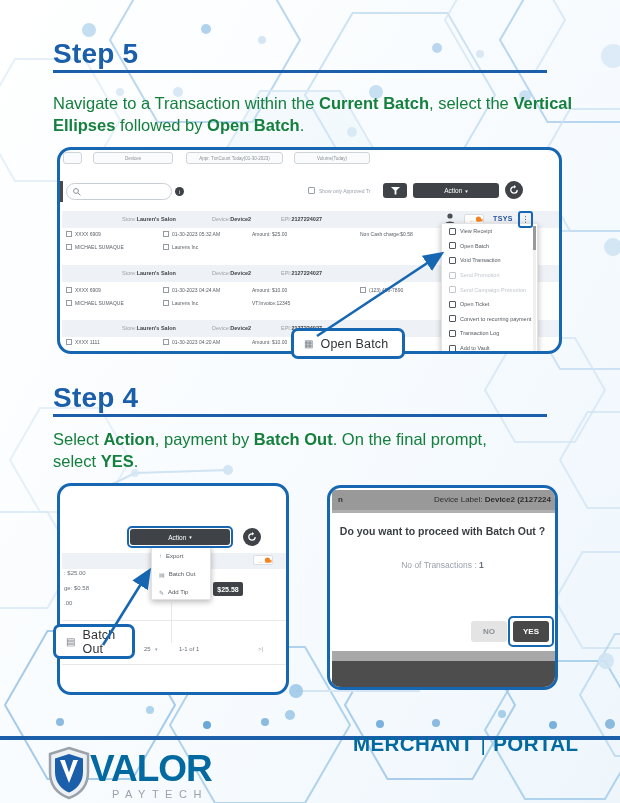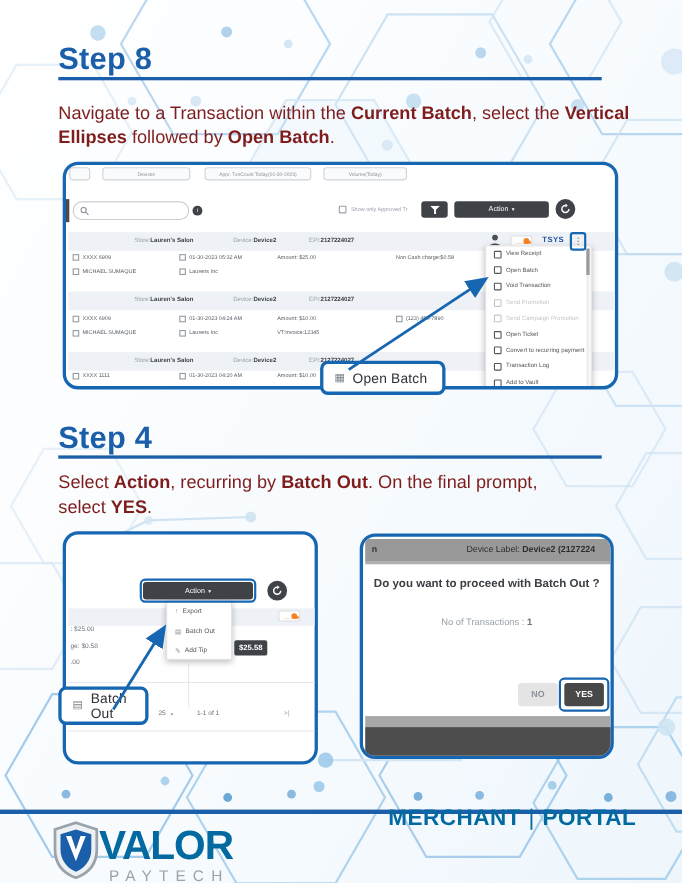--- a/index.html
+++ b/index.html
@@ -6,21 +6,21 @@
   body{
     width:620px;height:803px;position:relative;overflow:hidden;
     font-family:"Liberation Sans",sans-serif;
     background:linear-gradient(120deg,#ffffff 0%,#f7fbfe 55%,#eef6fc 100%);
   }
   .abs{position:absolute}
   .bg{position:absolute;left:0;top:0;z-index:0;pointer-events:none}
   .overlay{position:absolute;left:0;top:0;z-index:10;pointer-events:none}
   .step-title{position:absolute;left:53px;font-size:28px;font-weight:bold;color:#1b5ea9;z-index:2;letter-spacing:.2px}
   .step-rule{position:absolute;left:53px;width:494px;height:3px;background:#1b5ea9;z-index:2}
-  .para{position:absolute;left:53px;width:530px;font-size:16.5px;line-height:22px;color:#7f1d1d;z-index:2}
+  .para{position:absolute;left:53px;width:530px;font-size:16.5px;line-height:22px;color:#15803d;z-index:2}
   .b{font-weight:bold}
   .frame{position:absolute;background:#fff;border:3px solid #1766b1;border-radius:14px;box-sizing:border-box;overflow:hidden;z-index:3}
   .callout{position:absolute;background:#fff;border:3px solid #1766b1;border-radius:7px;display:flex;align-items:center;gap:7px;padding-left:10px;box-sizing:border-box;z-index:9}
   .callout .cic{font-size:10px;color:#7a8087;line-height:1}
   .callout .ctx{font-size:12.5px;color:#2f3338;letter-spacing:.2px}
   .t45{font-size:4.5px}.t5{font-size:5px}.t55{font-size:5.5px}.t6{font-size:6px}
   .t65{font-size:6.5px}.t7{font-size:7px}.t8{font-size:8px}.t85{font-size:8.5px}.t10{font-size:10.5px}
   .gray{color:#9aa2ab}.dgray{color:#6a7077}.dark{color:#3f4348}
   .bold{font-weight:bold}
   .nowrap{white-space:nowrap}
@@ -92,21 +92,21 @@
       <circle cx="380" cy="724" r="4" fill="#5b9fd4" opacity=".8"></circle>
     <circle cx="436" cy="723" r="4" fill="#7fb3dd" opacity=".9"></circle>
       <circle cx="502" cy="714" r="4" fill="#9ec9e8" opacity=".9"></circle>
     <circle cx="553" cy="725" r="4" fill="#5b9fd4" opacity=".8"></circle>
       <circle cx="610" cy="724" r="5" fill="#7fb3dd" opacity=".9"></circle>
     <circle cx="60" cy="722" r="4" fill="#7fb3dd" opacity=".9"></circle>
       <circle cx="150" cy="710" r="4" fill="#9ec9e8" opacity=".8"></circle>
   </g>
 </svg>
 
-<div class="step-title" style="top:38px">Step 8</div>
+<div class="step-title" style="top:38px">Step 5</div>
 <div class="step-rule" style="top:70px"></div>
 <div class="para" style="top:92px"><span>Navigate to a Transaction within the </span><span class="b">Current Batch</span><span>, select the </span><span class="b">Vertical Ellipses</span><span> followed by </span><span class="b">Open Batch</span><span>.</span></div>
 
 <div class="frame" style="left:57px;top:147px;width:505px;height:207px">
 
   <div class="tabfrag" style="left:3px;width:19px"></div>
   <div class="tabfrag t45" style="left:33px;width:80px">Devices</div>
   <div class="tabfrag t45" style="left:126px;width:97px">Appr. TxnCount Today(01-30-2023)</div>
   <div class="tabfrag t45" style="left:234px;width:76px">Volume(Today)</div>
 
@@ -296,21 +296,21 @@
   </div>
 </div>
 
 <div class="callout" style="left:291px;top:328px;width:114px;height:31px">
   <span class="cic">▦</span>
   <span class="ctx">Open Batch</span>
 </div>
 
 <div class="step-title" style="top:382px">Step 4</div>
 <div class="step-rule" style="top:414px"></div>
-<div class="para" style="top:428px"><span>Select </span><span class="b">Action</span><span>, recurring by </span><span class="b">Batch Out</span><span>. On the final prompt,</span><br><span>select </span><span class="b">YES</span><span>.</span></div>
+<div class="para" style="top:428px"><span>Select </span><span class="b">Action</span><span>, payment by </span><span class="b">Batch Out</span><span>. On the final prompt,</span><br><span>select </span><span class="b">YES</span><span>.</span></div>
 
 <div class="frame" style="left:57px;top:483px;width:232px;height:212px">
   <div class="hl-box" style="left:67px;top:40px;width:106px;height:22px"></div>
   <div class="abs btn-dark t65" style="left:70px;top:43px;width:100px;height:16px;gap:3px;z-index:8">
       <span>Action</span>
       <span style="font-size:5px">▾</span>
     </div>
   <div class="abs btn-dark" style="left:183px;top:42px;width:18px;height:18px;border-radius:50%">
     <svg width="10" height="10" viewBox="0 0 10 10">
         <path d="M8.2,5 A3.2,3.2 0 1 1 5,1.8" fill="none" stroke="#fff" stroke-width="1.3"></path>
@@ -353,21 +353,21 @@
 </div>
 
 <div class="callout" style="left:53px;top:624px;width:82px;height:35px">
   <span class="cic">▤</span>
   <span class="ctx">Batch Out</span>
 </div>
 
 <div class="frame" style="left:327px;top:485px;width:231px;height:205px">
   <div class="abs" style="left:0;top:0;width:225px;height:20px;background:#999;margin:2px">
     <span class="abs t8 bold" style="left:6px;top:5px;color:#333">n</span>
-    <span class="abs t8 nowrap" style="right:16px;top:5px;color:#2e2e2e"><span>Device Label: </span><span class="bold">Device2 (2127224</span></span>
+    <span class="abs t8 nowrap" style="right:6px;top:5px;color:#2e2e2e"><span>Device Label: </span><span class="bold">Device2 (2127224</span></span>
   </div>
   <div class="abs" style="left:2px;top:22px;width:227px;height:3px;background:#6e6e6e;opacity:.55"></div>
   <div class="abs t10 bold nowrap" style="left:0;top:37px;width:100%;text-align:center;color:#3a3f44">Do you want to proceed with Batch Out ?</div>
   <div class="abs t85 nowrap" style="left:0;top:72px;width:100%;text-align:center;color:#9aa2ab"><span>No of Transactions : </span><span class="bold dgray">1</span></div>
   <div class="abs t8 bold" style="left:141px;top:133px;width:36px;height:21px;background:#e4e4e4;border-radius:3px;color:#8a9097;display:flex;align-items:center;justify-content:center">
       <span>NO</span>
     </div>
   <div class="hl-box" style="left:178px;top:128px;width:46px;height:31px"></div>
   <div class="abs t8 bold" style="left:183px;top:133px;width:36px;height:21px;background:#484848;border-radius:3px;color:#fff;display:flex;align-items:center;justify-content:center;z-index:8">
       <span>YES</span>
@@ -386,14 +386,14 @@
   <line x1="103" y1="645" x2="149" y2="571" stroke="#1766b1" stroke-width="2.6" marker-end="url(#ah)"></line>
 </svg>
 
 <div class="abs" style="left:0;top:736px;width:620px;height:4px;background:#1b5ea9;z-index:2"></div>
 <svg class="abs" style="left:46px;top:746px;z-index:2" width="46" height="54" viewBox="0 0 46 54">
   <path d="M23 2 L42 8 L42 26 C42 40 34 48 23 52 C12 48 4 40 4 26 L4 8 Z" fill="#eef1f4" stroke="#9aa2ab" stroke-width="2.5"></path>
   <path d="M23 8 L37 12.5 L37 26 C37 36.5 30.5 43.5 23 46.5 C15.5 43.5 9 36.5 9 26 L9 12.5 Z" fill="#1b5ea9"></path>
   <path d="M14 14 L23 37 L32 14 L27.2 14 L23 26.5 L18.8 14 Z" fill="#fff"></path>
 </svg>
 <div class="footer-brand" style="left:90px;top:748px;font-size:37px;letter-spacing:-1px">VALOR</div>
-<div class="abs" style="left:99px;top:788px;font-size:14px;letter-spacing:6.5px;color:#9aa2ab;z-index:2">PAYTECH</div>
+<div class="abs" style="left:112px;top:788px;font-size:11px;letter-spacing:6.5px;color:#9aa2ab;z-index:2">PAYTECH</div>
 <div class="footer-brand nowrap" style="left:353px;top:732px;font-size:20.5px;letter-spacing:.4px"><span>MERCHANT</span><span style="margin:0 7px;font-weight:normal">|</span><span>PORTAL</span></div>
 
 </body></html>

